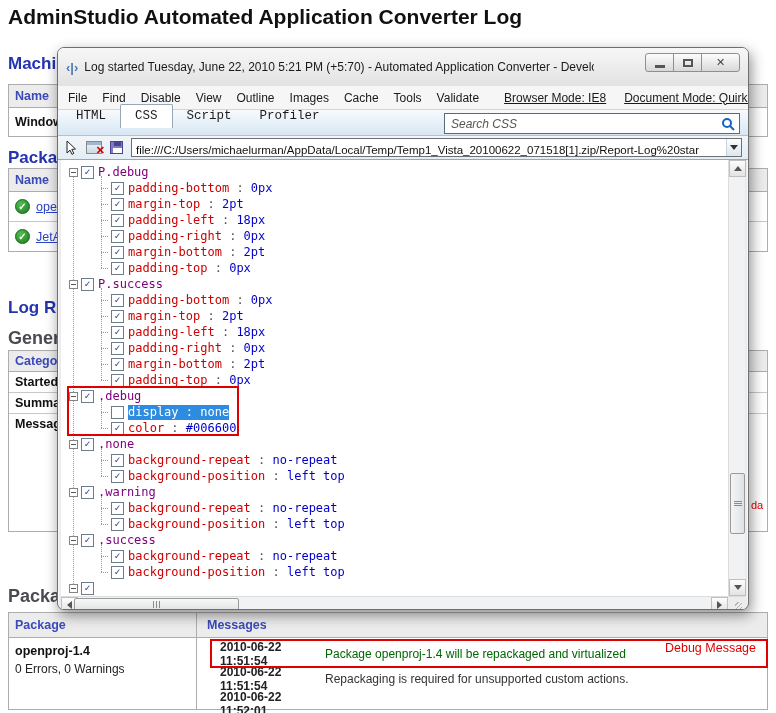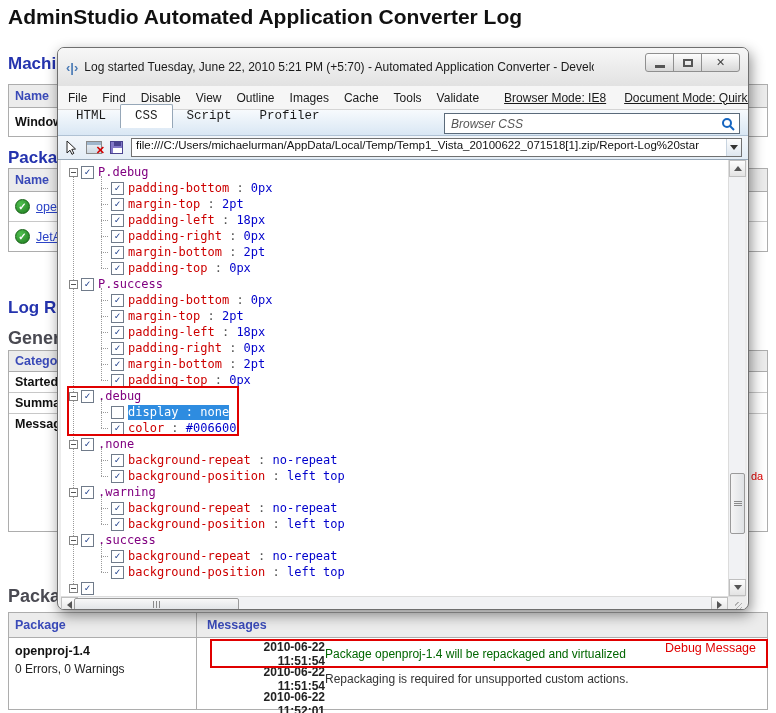--- a/index.html
+++ b/index.html
@@ -12,33 +12,33 @@
   .page-title { position:absolute; left:8px; top:5px; font-size:21px; font-weight:bold; color:#111; }
   .sec-head { position:absolute; left:8px; font-size:17px; font-weight:bold; color:#2433ae; }
   .sub-head { position:absolute; left:8px; font-size:18px; font-weight:bold; color:#4a4a52; }
   .bgtable { position:absolute; left:8px; width:760px; border:1px solid #adadad; background:#fff; }
   .bgtable .thead { background:#ececec; border-bottom:1px solid #adadad; color:#3a4ab8; font-weight:bold; font-size:12.5px; padding:4px 0 4px 6px; }
   .bgtable .trow { border-bottom:1px solid #c8c8c8; font-size:12.5px; color:#111; padding:7px 0 7px 6px; font-weight:bold; }
   .bgtable .trow:last-child { border-bottom:none; }
   .linkrow { display:flex; align-items:center; gap:6px; font-weight:normal !important; }
   .check-ic { width:15px; height:15px; border-radius:50%; background:radial-gradient(circle at 35% 30%, #4fbf4f, #1f7a1f); border:1px solid #156015; color:#fff; font-size:10px; font-weight:bold; display:flex; align-items:center; justify-content:center; flex:0 0 auto; }
   .bglink { color:#2b43c8; text-decoration:underline; font-size:12.5px; }
-  .frag-da { position:absolute; left:751px; top:470px; color:#e00000; font-size:11px; }
+  .frag-da { position:absolute; left:751px; top:499px; color:#e00000; font-size:11px; }
 
   
   #t4 { position:absolute; left:8px; top:612px; width:760px; height:98px; border:1px solid #adadad; background:#fff; }
   #t4 .hd { display:flex; background:#ececec; border-bottom:1px solid #adadad; height:25px; align-items:center; }
   #t4 .hd .c1 { width:187px; padding-left:6px; color:#3a4ab8; font-weight:bold; font-size:12.5px; }
   #t4 .hd .c2 { flex:1; padding-left:10px; color:#3a4ab8; font-weight:bold; font-size:12.5px; border-left:1px solid #adadad; align-self:stretch; display:flex; align-items:center; }
   #t4 .bd { display:flex; height:72px; }
   #t4 .bd .c1 { width:187px; padding:6px 0 0 6px; }
   #t4 .bd .c2 { flex:1; border-left:1px solid #adadad; padding:3px 0 0 0; }
   .pkg-name { font-size:12.5px; font-weight:bold; color:#111; }
   .pkg-status { font-size:12px; color:#222; margin-top:4px; }
-  .msg-row { height:25px; display:flex; align-items:center; padding-left:23px; font-size:12px; color:#333;text-align:right; }
+  .msg-row { height:25px; display:flex; align-items:center; padding-left:23px; font-size:12px; color:#333; }
   .msg-time { font-weight:bold; color:#222; width:105px; flex:0 0 auto; }
   .msg-text { margin-left:0; }
   .msg-row.green .msg-text { color:#006600; }
   .msg-annot-box { position:absolute; left:210px; top:639px; width:558px; height:29px; border:2px solid #e00000; z-index:8; pointer-events:none; display:flex; align-items:flex-start; justify-content:flex-end; padding-right:10px; }
   .msg-annot-label { color:#e00000; font-size:12.5px; }
 
   
   #devwin { position:absolute; left:57px; top:47px; width:692px; height:563px; background:#ececec; border:1px solid #6f6f6f; border-radius:7px; overflow:hidden; box-shadow:2px 5px 14px rgba(0,0,0,.45), inset 0 0 0 1px rgba(255,255,255,.65); z-index:5; display:flex; flex-direction:column; }
   .titlebar { height:38px; flex:0 0 auto; background:linear-gradient(#f7f7f7,#e2e2e2); display:flex; align-items:center; padding:0 8px; position:relative; }
   .tb-icon { color:#4a7ab5; font-weight:bold; font-size:13px; margin-right:6px; flex:0 0 auto; }
@@ -57,21 +57,21 @@
   .pin-icon { margin-left:auto; width:14px; height:11px; background:#3e3e3e; border-radius:2px; position:relative; }
   .pin-icon::after { content:''; position:absolute; left:3px; top:3px; width:8px; height:2px; background:#fff; }
 
   .tabstrip { height:26px; flex:0 0 auto; background:linear-gradient(#f7fafd,#d9e7f4); border-bottom:1px solid #b0c2d4; display:flex; align-items:flex-end; padding:0 4px; position:relative; }
   .tab { font-size:12.5px; color:#1a1a1a; padding:4px 14px 5px 14px; margin-bottom:7px;font-family:Liberation Mono, monospace; }
   .tab.active { background:#fff; border:1px solid #96a7b8; border-bottom:none; border-radius:2px 2px 0 0; height:24px; }
   .searchbox { position:absolute; right:8px; top:3px; width:296px; height:21px; background:#fff; border:1px solid #5a6a7a; display:flex; align-items:center; padding:0 4px 0 6px; }
   .searchbox .ph { font-style:italic; color:#555; font-size:12px; flex:1; }
 
   .toolbar { height:24px; flex:0 0 auto; background:linear-gradient(#f2f6fa,#e4edf6); border-bottom:1px solid #98a8b8; display:flex; align-items:center; padding:0 6px; gap:8px; }
-  .addr { flex:1; height:19px; background:#fff; border:1px solid #707070; display:flex; align-items:flex-start; font-size:11.5px; color:#111; padding-left:4px; overflow:hidden; }
+  .addr { flex:1; height:19px; background:#fff; border:1px solid #707070; display:flex; align-items:flex-end; font-size:11.5px; color:#111; padding-left:4px; overflow:hidden; }
   .addr .addr-text { white-space:nowrap; overflow:hidden; flex:1; }
   .addr .drop { flex:0 0 15px; height:100%; display:flex; align-items:center; justify-content:center; border-left:1px solid #c8d4e0; background:linear-gradient(#fdfdfd,#dde6ef); }
   .arrow-down { width:0; height:0; border-left:4px solid transparent; border-right:4px solid transparent; border-top:5px solid #333; }
   .ico-clear { width:16px; height:13px; border:1px solid #8a8a8a; background:linear-gradient(#eef3f8,#cfd9e2); position:relative; }
   .ico-clear::before { content:''; position:absolute; left:0; top:0; right:0; height:3px; background:#9fb6cc; }
   .ico-clear::after { content:'\2715'; position:absolute; right:-4px; bottom:-4px; color:#d40000; font-size:11px; font-weight:bold; }
   .ico-save { width:13px; height:13px; background:#8379c9; border:1px solid #4a4390; position:relative; }
   .ico-save::before { content:''; position:absolute; left:3px; top:0; width:7px; height:4px; background:#4a4390; }
   .ico-save::after { content:''; position:absolute; left:2px; bottom:0; width:9px; height:5px; background:#fff; }
 
@@ -217,21 +217,21 @@
     </div>
 
     <div class="tabstrip">
       <span id="tabs" style="display:flex; align-items:flex-end; height:100%">
           <span class="tab">HTML</span>
           <span class="tab active">CSS</span>
           <span class="tab">Script</span>
           <span class="tab">Profiler</span>
         </span>
       <span class="searchbox">
-        <span class="ph">Browser CSS</span>
+        <span class="ph">Search CSS</span>
         <svg width="14" height="14">
             <circle cx="6" cy="6" r="4" stroke="#1565c0" fill="none" stroke-width="2"></circle>
             <line x1="9" y1="9" x2="13" y2="13" stroke="#1565c0" stroke-width="2"></line>
           </svg>
       </span>
     </div>
 
     <div class="toolbar">
       <svg width="14" height="16">
           <path d="M3 1 L3 13 L6 10.2 L8 14.4 L9.8 13.3 L7.8 9.4 L11.5 9 Z" fill="#fff" stroke="#222" stroke-width="1"></path>

